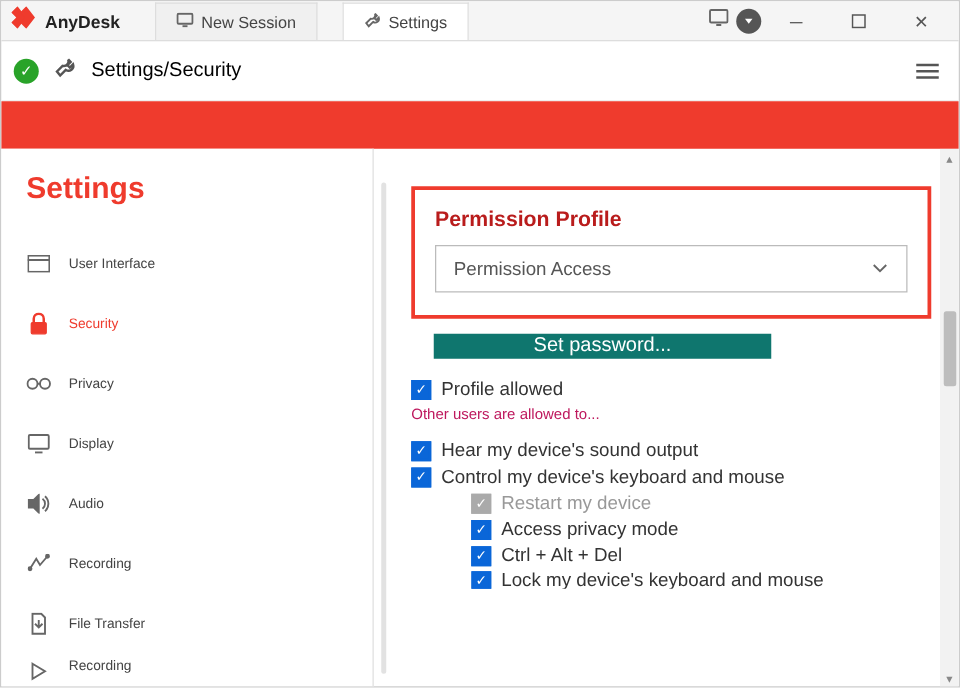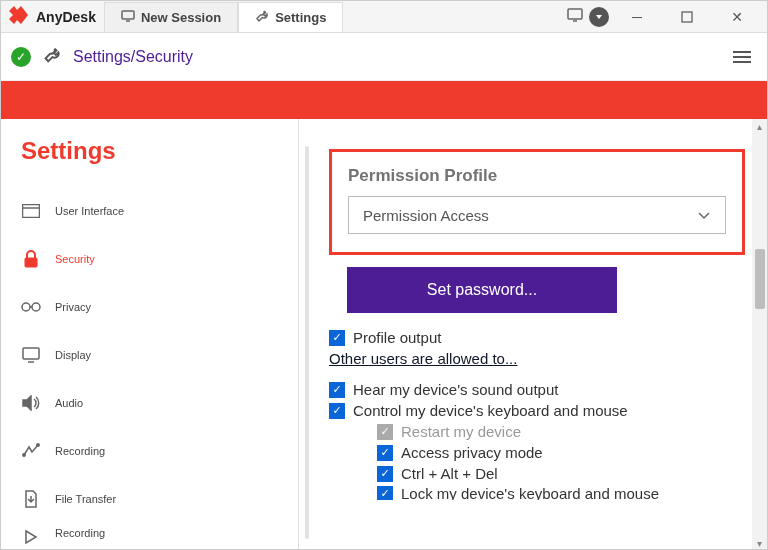--- a/index.html
+++ b/index.html
@@ -2,30 +2,30 @@
 <html><head>
 <meta charset="utf-8">
 <style>
 * { margin: 0; padding: 0; box-sizing: border-box; font-family: "Segoe UI", Arial, sans-serif; }
 body { width: 768px; height: 550px; background: #fff; overflow: hidden; border: 1px solid #ccc; position: relative; }
 
 
 .titlebar { height: 32px; display: flex; align-items: center; background: #f5f5f5; border-bottom: 1px solid #ddd; }
 .logo-wrap { display: flex; align-items: center; padding: 0 8px; gap: 5px; }
 .logo-name { font-weight: 600; font-size: 14px; color: #222; }
-.tab { display: flex; align-items: center; gap: 6px; height: 30px; padding: 0 16px; font-size: 13px; color: #444; background: #f0f0f0; border: 1px solid #ddd; border-bottom: none; margin-left: 0; font-weight: bold; }
+.tab { display: flex; align-items: center; gap: 6px; height: 30px; padding: 0 16px; font-size: 13px; color: #444; background: #f0f0f0; border: 1px solid #ddd; border-bottom: none; margin-left: 20px; }
 .tab.active { background: #fff; }
 .titlebar-right { margin-left: auto; display: flex; align-items: center; gap: 6px; padding-right: 8px; }
 .win-btn { width: 44px; height: 30px; display: flex; align-items: center; justify-content: center; color: #555; font-size: 14px; }
 .pill-dark { width: 20px; height: 20px; border-radius: 50%; background: #555; display: flex; align-items: center; justify-content: center; color: #fff; }
 
 
 .subbar { height: 48px; display: flex; align-items: center; padding: 0 10px; gap: 12px; border-bottom: 1px solid #eee; }
 .check-circle { width: 20px; height: 20px; border-radius: 50%; background: #29a329; display: flex; align-items: center; justify-content: center; color: #fff; font-size: 12px; }
-.breadcrumb-text { font-size: 16px; color: #4c1d95; }
+.breadcrumb-text { font-size: 16px; color: #000000; }
 .hamb { margin-left: auto; display: flex; flex-direction: column; gap: 3px; padding: 6px; }
 .hamb span { width: 18px; height: 2px; background: #555; }
 
 
 .redbar { height: 38px; background: #ef3b2d; }
 
 
 .content { display: flex; height: calc(550px - 32px - 48px - 38px); }
 .sidebar { width: 298px; padding: 18px 0 0 20px; border-right: 1px solid #e0e0e0; overflow: hidden; background: #fff; }
 .sidebar h2 { color: #ef3b2d; font-size: 24px; font-weight: 600; margin-bottom: 22px; }
@@ -38,32 +38,32 @@
 
 
 .main { flex: 1; padding: 30px 22px 0 30px; position: relative; overflow: hidden; }
 .scrollbar-outer { position: absolute; right: 0; top: 0; bottom: 0; width: 15px; background: #f2f2f2; }
 .scrollbar-outer .arrow { position: absolute; width: 100%; text-align: center; font-size: 10px; color: #888;}
 .scrollbar-outer .arrow.up { top: 2px; }
 .scrollbar-outer .arrow.down { bottom: 2px; }
 .scrollbar-thumb { position: absolute; right: 2px; width: 10px; top: 130px; height: 60px; background: #bdbdbd; border-radius: 2px; }
 
 .profile-box { border: 3px solid #ef3b2d; padding: 14px 16px 18px; margin-bottom: 12px; }
-.profile-box h3 { font-size: 17px; font-weight: 700; color: #737373; margin-bottom: 10px; }
+.profile-box h3 { font-size: 17px; font-weight: 700; color: #b91c1c; margin-bottom: 10px; }
 .select { border: 1px solid #bbb; height: 38px; display: flex; align-items: center; padding: 0 14px; font-size: 15px; color: #555; position: relative; }
 .select .chev { position: absolute; right: 14px; }
 
-.setpw { display: block; width: 270px; height: 46px; background: #4c1d95; color: #fff; border: none; font-size: 16px; margin: 0 0 16px 18px; cursor: pointer; }
+.setpw { display: block; width: 270px; height: 20px; background: #0f766e; color: #fff; border: none; font-size: 16px; margin: 0 0 16px 18px; cursor: pointer; }
 
 .row { display: flex; align-items: center; gap: 8px; font-size: 15px; color: #333; margin: 4px 0 4px 0; }
 .row.sub1 { margin-left: 48px; }
 .row .cb { width: 16px; height: 16px; border: 2px solid #0a66d8; background: #0a66d8; display: inline-flex; align-items: center; justify-content: center; color:#fff; font-size: 11px; flex-shrink: 0; }
 .row.disabled .cb { border-color: #aaa; background: #aaa; }
 .row.disabled { color: #999; }
-.info { font-size: 15px; color: #0f172a; margin: 2px 0 14px 0; text-decoration: underline; }
+.info { font-size: 12px; color: #be185d; margin: 2px 0 14px 0; }
 .row.cut { height: 14px; overflow: hidden; }
 </style>
 </head>
 <body>
 
 <div class="titlebar">
   <div class="logo-wrap">
     <span>
       <svg width="22" height="18" viewBox="0 0 22 18">
           <polygon points="5,0 12,9 5,18 0,13 4,9 0,5" fill="#ef3b2d"></polygon>
@@ -208,21 +208,21 @@
         <span class="chev"><svg width="14" height="10" viewBox="0 0 14 10" fill="none" stroke="#666" stroke-width="1.5">
               <polyline points="2,2 7,7 12,2"></polyline>
             </svg></span>
       </div>
     </div>
 
     <button class="setpw">Set password...</button>
 
     <div class="row">
       <span class="cb">✓</span>
-      <span>Profile output</span>
+      <span>Profile allowed</span>
     </div>
     <div class="info">Other users are allowed to...</div>
 
     <div class="row">
       <span class="cb">✓</span>
       <span>Hear my device's sound output</span>
     </div>
     <div class="row">
       <span class="cb">✓</span>
       <span>Control my device's keyboard and mouse</span>

